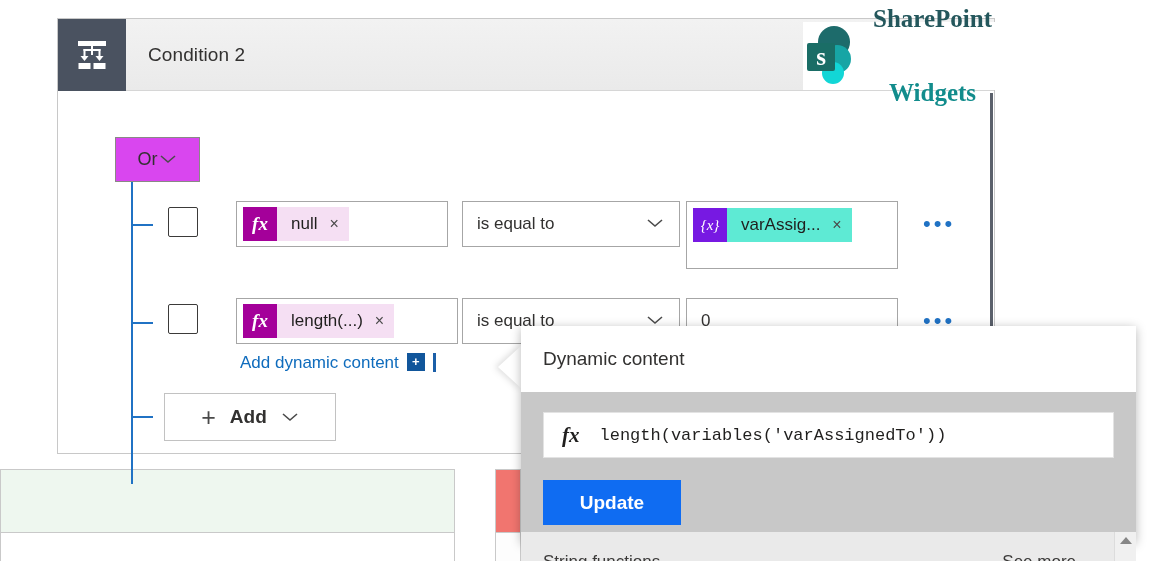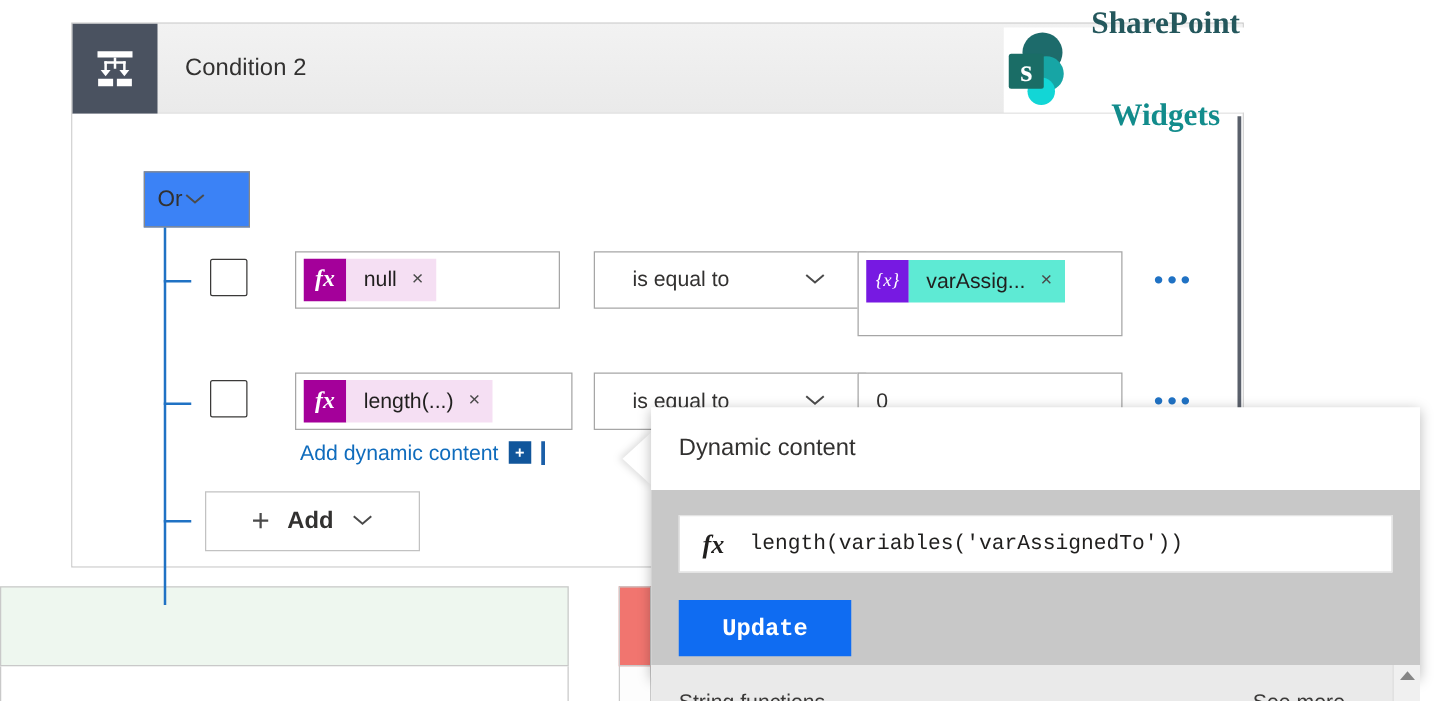--- a/index.html
+++ b/index.html
@@ -78,27 +78,27 @@
 
   
   .or-select {
     position: absolute;
     left: 57px;
     top: 46px;
     width: 85px;
     height: 45px;
     border: 1px solid #8a8886;
     box-sizing: border-box;
-    background: #3b82f6;
+    background: #d946ef;
     display: flex;
     align-items: center;
     padding: 0 10px;
     font-size: 18px;
     color: #323130;
-    justify-content: flex-start;
+    justify-content: center;
   }
   .or-select .chev { color: #4b4b4b; }
 
   
   .conn-vert {
     position: absolute;
     left: 73px;
     top: 91px;
     width: 2px;
     height: 302px;
@@ -171,22 +171,21 @@
     white-space: nowrap;
   }
   .token-body.pink { background: #f5dff3; }
   .token-body.grey { background: #5eead4; }
   .token-x { color: #4a4a4a; font-size: 16px; cursor: pointer; }
 
   .dropdown-field {
     display: flex;
     align-items: center;
     justify-content: space-between;
-    padding: 0 30px;
-    margin-left: 13px;
+    padding: 0 14px;
   }
   .value-field { padding: 0 14px; }
 
   .ellipsis-btn {
     position: absolute;
     font-size: 22px;
     color: #2072c4;
     letter-spacing: 3px;
     line-height: 1;
     cursor: pointer;
@@ -379,21 +378,21 @@
     position: absolute;
     left: 22px;
     top: 88px;
     width: 138px;
     height: 45px;
     background: #0f6cf2;
     color: #fff;
     border: none;
     font-size: 19px;
     font-weight: bold;
-    font-family: Liberation Mono, monospace;
+    font-family: Liberation Sans, sans-serif;
     cursor: pointer;
   }
 
   .fn-list {
     position: absolute;
     left: 0;
     top: 206px;
     width: 100%;
     height: 29px;
     background: #eaeaea;

